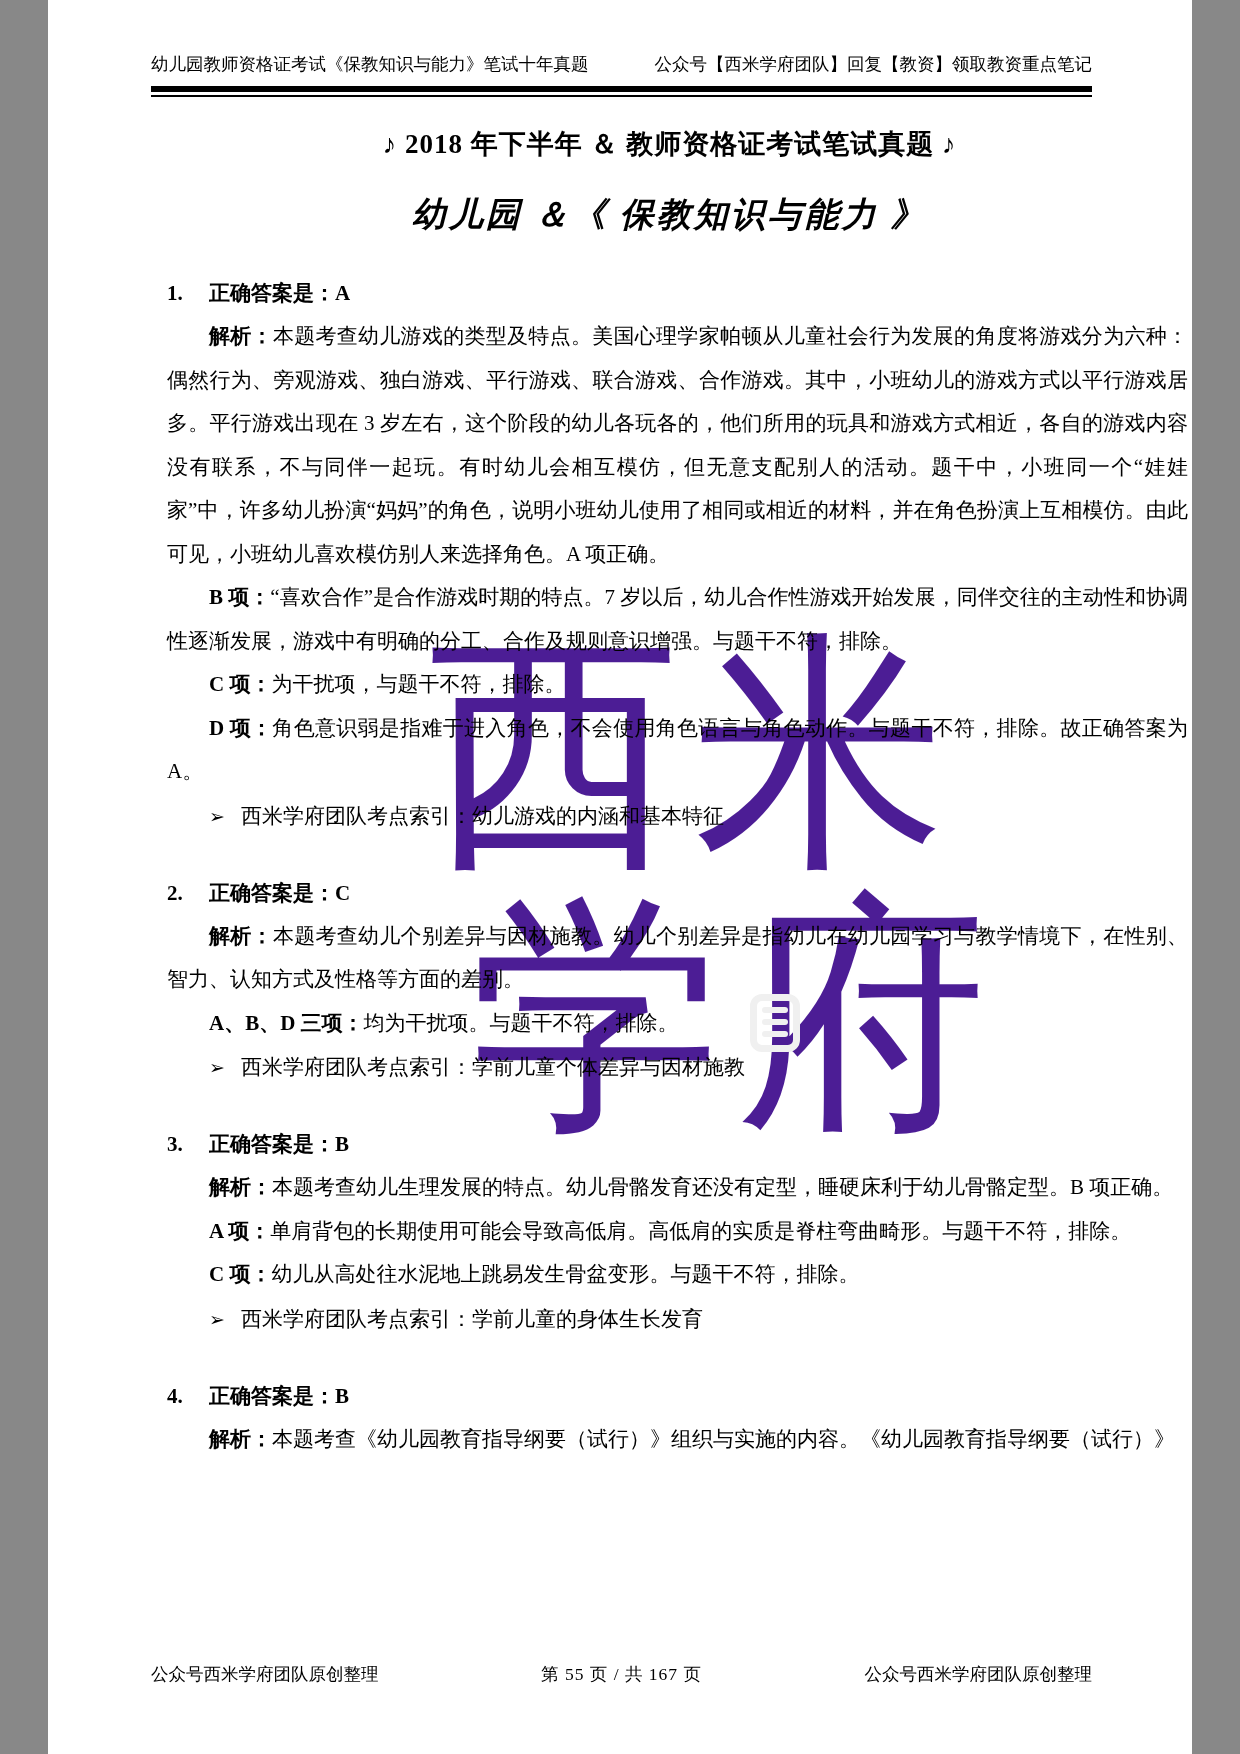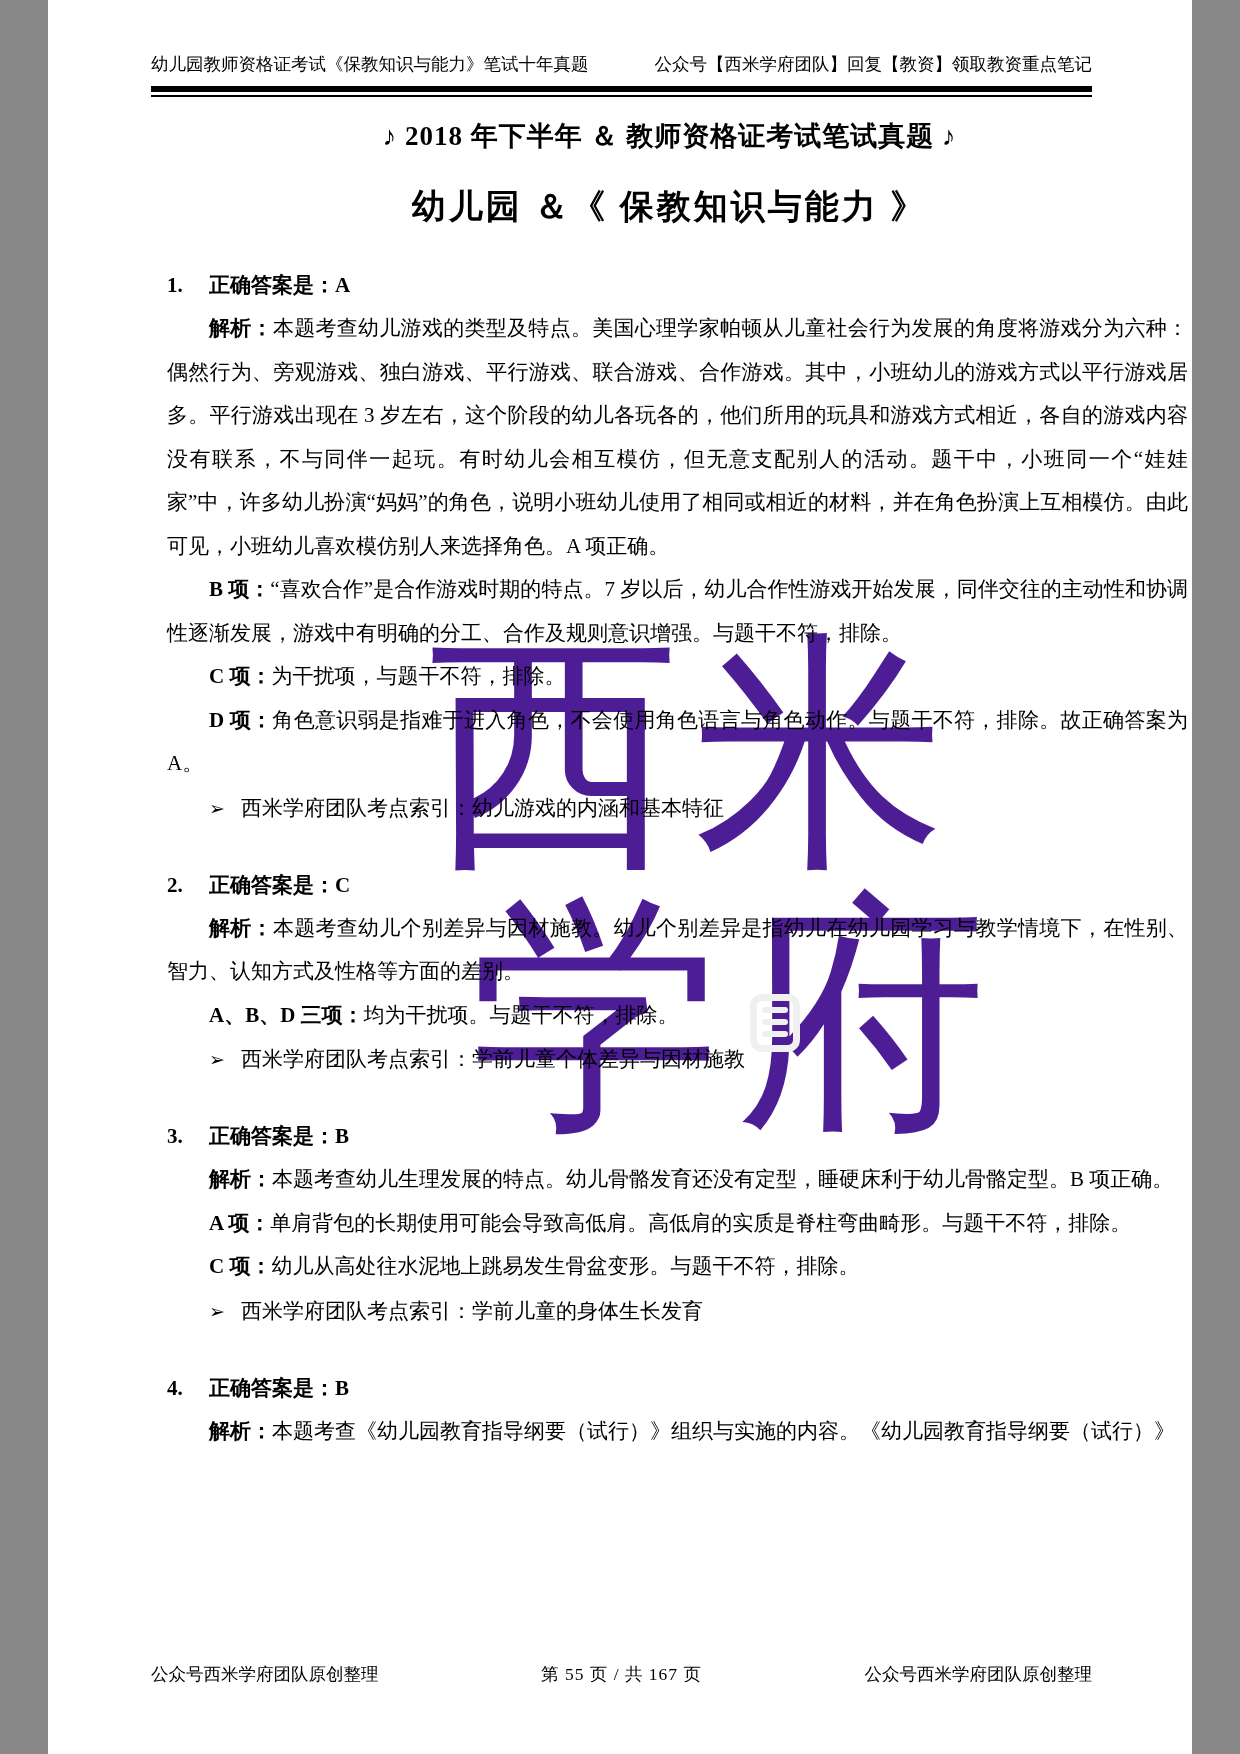--- a/index.html
+++ b/index.html
@@ -38,29 +38,29 @@
     width:50px; height:58px;
     border:7px solid #f0f0f0; border-radius:12px;
     box-sizing:border-box;
   }
   .wm-seal i {
     display:block; height:6px; background:#f0f0f0;
     margin:6px 5px 0 5px; border-radius:3px;
   }
   
   .content {
-    position:absolute; top:0; left:103px; width:1037px; z-index:1;
+    position:absolute; top:8px; left:103px; width:1037px; z-index:1;
   }
   .title1 {
     margin-top:118px; text-align:center;
     font-size:27px; font-weight:bold; letter-spacing:1px;
   }
   .title2 {
     margin-top:30px; text-align:center;
-    font-size:34px; font-weight:bold; letter-spacing:3px;
+    font-size:34px; font-weight:bold; letter-spacing:3px;font-style:italic;
   }
   .question { margin-top:33px; font-size:21px;margin-left:16px; }
   .q-heading { line-height:44px; font-weight:bold; }
   .q-num { display:inline-block; width:42px; }
   .q-answer-label, .q-answer { font-weight:bold; }
   .para {
     margin:0; text-align:justify; text-indent:2em;
     line-height:43.5px; word-break:break-all;
   }
   .para .lead { font-weight:bold; }

